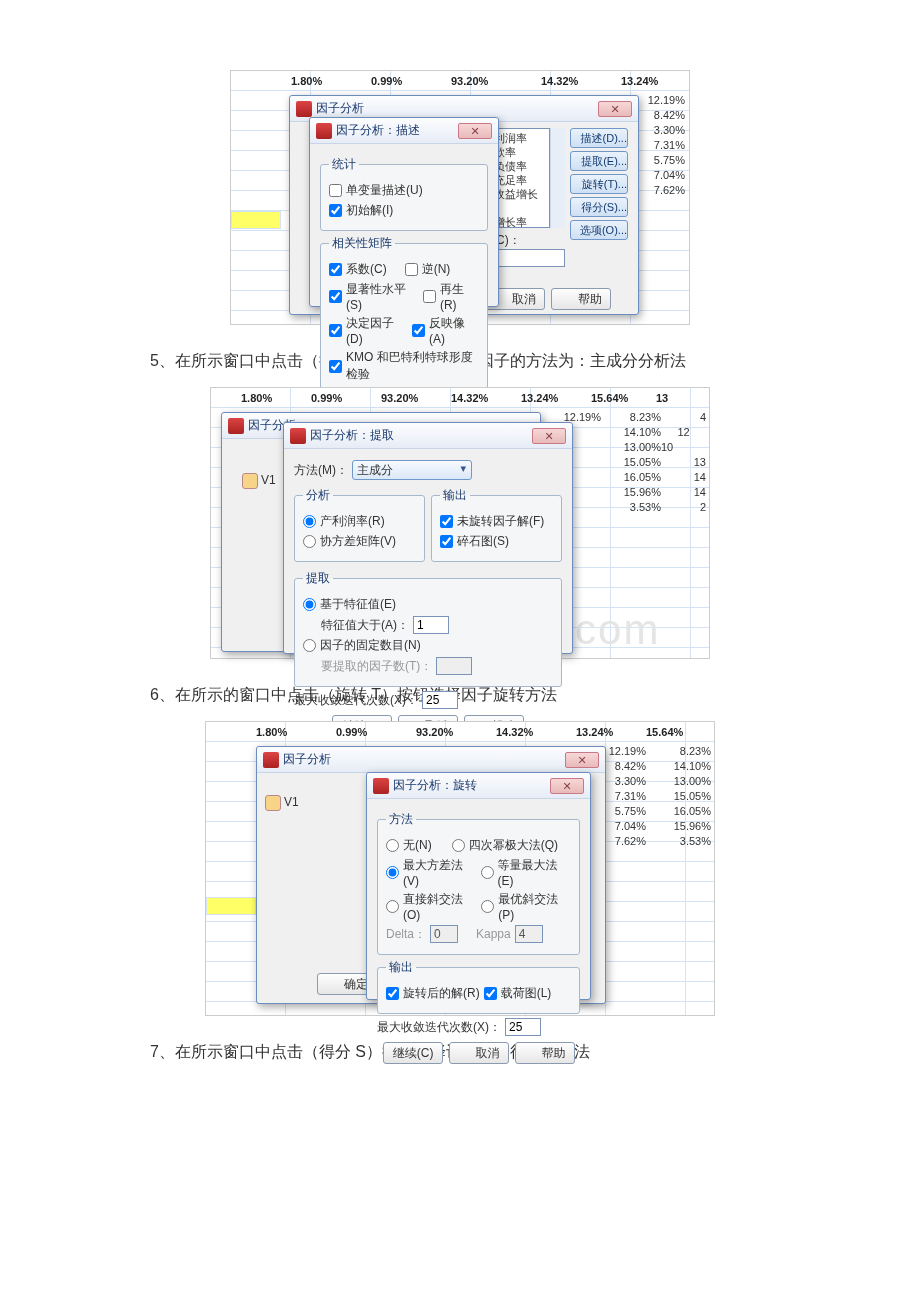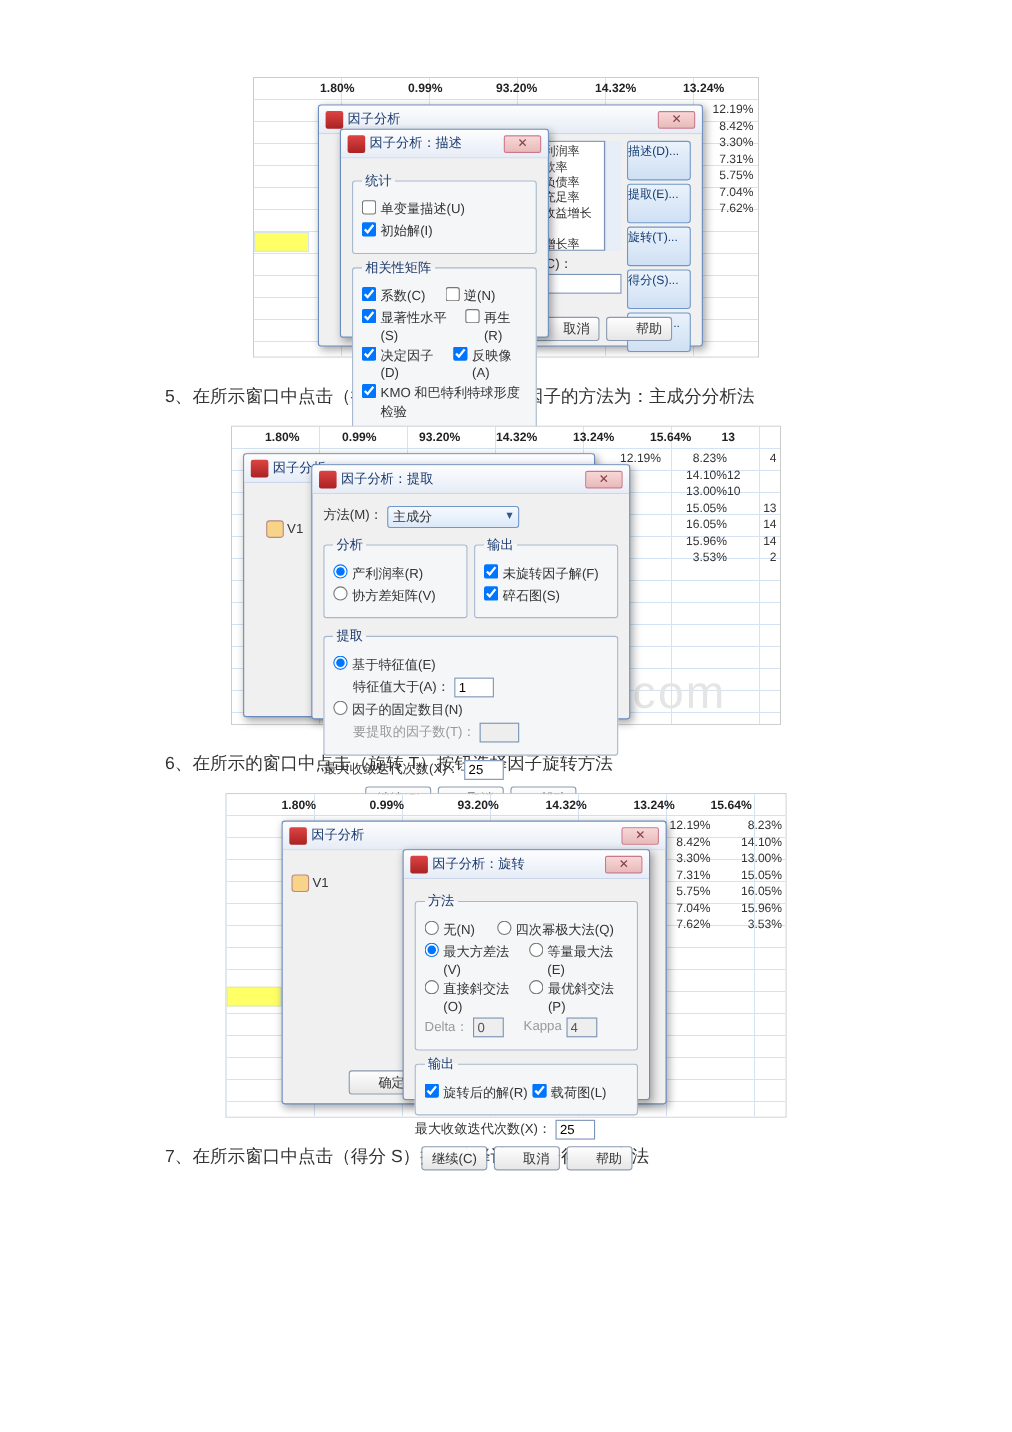--- a/index.html
+++ b/index.html
@@ -70,21 +70,21 @@
   }
   .dlg-body { padding: 8px 10px 10px 10px; }
   fieldset {
     border: 1px solid #a8b8cc;
     border-radius: 3px;
     padding: 6px 8px 8px 8px;
     margin: 4px 0;
     background: #f5f6f7;
   }
   legend { color: #1a3a6e; font-size: 12px; padding: 0 3px; }
-  .row { margin: 3px 0; display: flex; gap: 4px; }
+  .row { margin: 3px 0; display: flex; align-items: center; gap: 4px; }
   .chk, .rad { width: 13px; height: 13px; }
   label { font-size: 12px; }
   .btn {
     display: inline-block;
     min-width: 60px;
     height: 22px;
     line-height: 20px;
     text-align: right;
     background: linear-gradient(#fefefe,#e6e6e6);
     border: 1px solid #8a9ab0;
@@ -93,22 +93,22 @@
     padding: 0 8px;
     cursor: pointer;
   }
   .btn-row { display: flex; gap: 6px; justify-content: center; margin-top: 6px; }
   .side-btns {
     position: absolute;
     right: 10px; top: 6px;
     display: flex; flex-direction: column; gap: 3px;
   }
   .side-btn {
-    width: 58px; height: 36px; line-height: 18px;
-    text-align: left;
+    width: 58px; height: 20px; line-height: 18px;
+    text-align: right;
     background: linear-gradient(#eaf2fb,#cfe0f4);
     border: 1px solid #6f97c9;
     border-radius: 3px;
     font-size: 11px;
     color: #123a70;
   }
   .listbox {
     width: 70px; height: 100px;
     background: #fff;
     border: 1px solid #7a93b6;
@@ -296,21 +296,21 @@
     <span style="width:70px">1.80%</span>
     <span style="width:70px">0.99%</span>
     <span style="width:70px">93.20%</span>
     <span style="width:70px">14.32%</span>
     <span style="width:70px">13.24%</span>
     <span style="width:65px">15.64%</span>
     <span style="width:50px">13</span>
   </div>
   <div style="position:absolute;right:3px;top:22px;font-size:11px;line-height:15px;">
     <div><span style="display:inline-block;width:55px;text-align:right">12.19%</span><span style="display:inline-block;width:60px;text-align:right">8.23%</span><span style="display:inline-block;width:45px;text-align:right">4</span></div>
-    <div><span style="display:inline-block;width:55px;"></span><span style="display:inline-block;width:60px;text-align:right">14.10%</span><span style="display:inline-block;width:45px;text-align:left">12</span></div>
+    <div><span style="display:inline-block;width:55px;"></span><span style="display:inline-block;width:60px;text-align:right">14.10%</span><span style="display:inline-block;width:45px;text-align:center">12</span></div>
     <div><span style="display:inline-block;width:55px;"></span><span style="display:inline-block;width:60px;text-align:right">13.00%</span><span style="display:inline-block;width:45px;text-align:left">10</span></div>
     <div><span style="display:inline-block;width:55px;"></span><span style="display:inline-block;width:60px;text-align:right">15.05%</span><span style="display:inline-block;width:45px;text-align:right">13</span></div>
     <div><span style="display:inline-block;width:55px;"></span><span style="display:inline-block;width:60px;text-align:right">16.05%</span><span style="display:inline-block;width:45px;text-align:right">14</span></div>
     <div><span style="display:inline-block;width:55px;"></span><span style="display:inline-block;width:60px;text-align:right">15.96%</span><span style="display:inline-block;width:45px;text-align:right">14</span></div>
     <div><span style="display:inline-block;width:55px;"></span><span style="display:inline-block;width:60px;text-align:right">3.53%</span><span style="display:inline-block;width:45px;text-align:right">2</span></div>
   </div>
 
   <div class="dialog" style="left:10px;top:24px;width:320px;height:240px;">
     <div class="titlebar">
       <span class="icon"></span>

